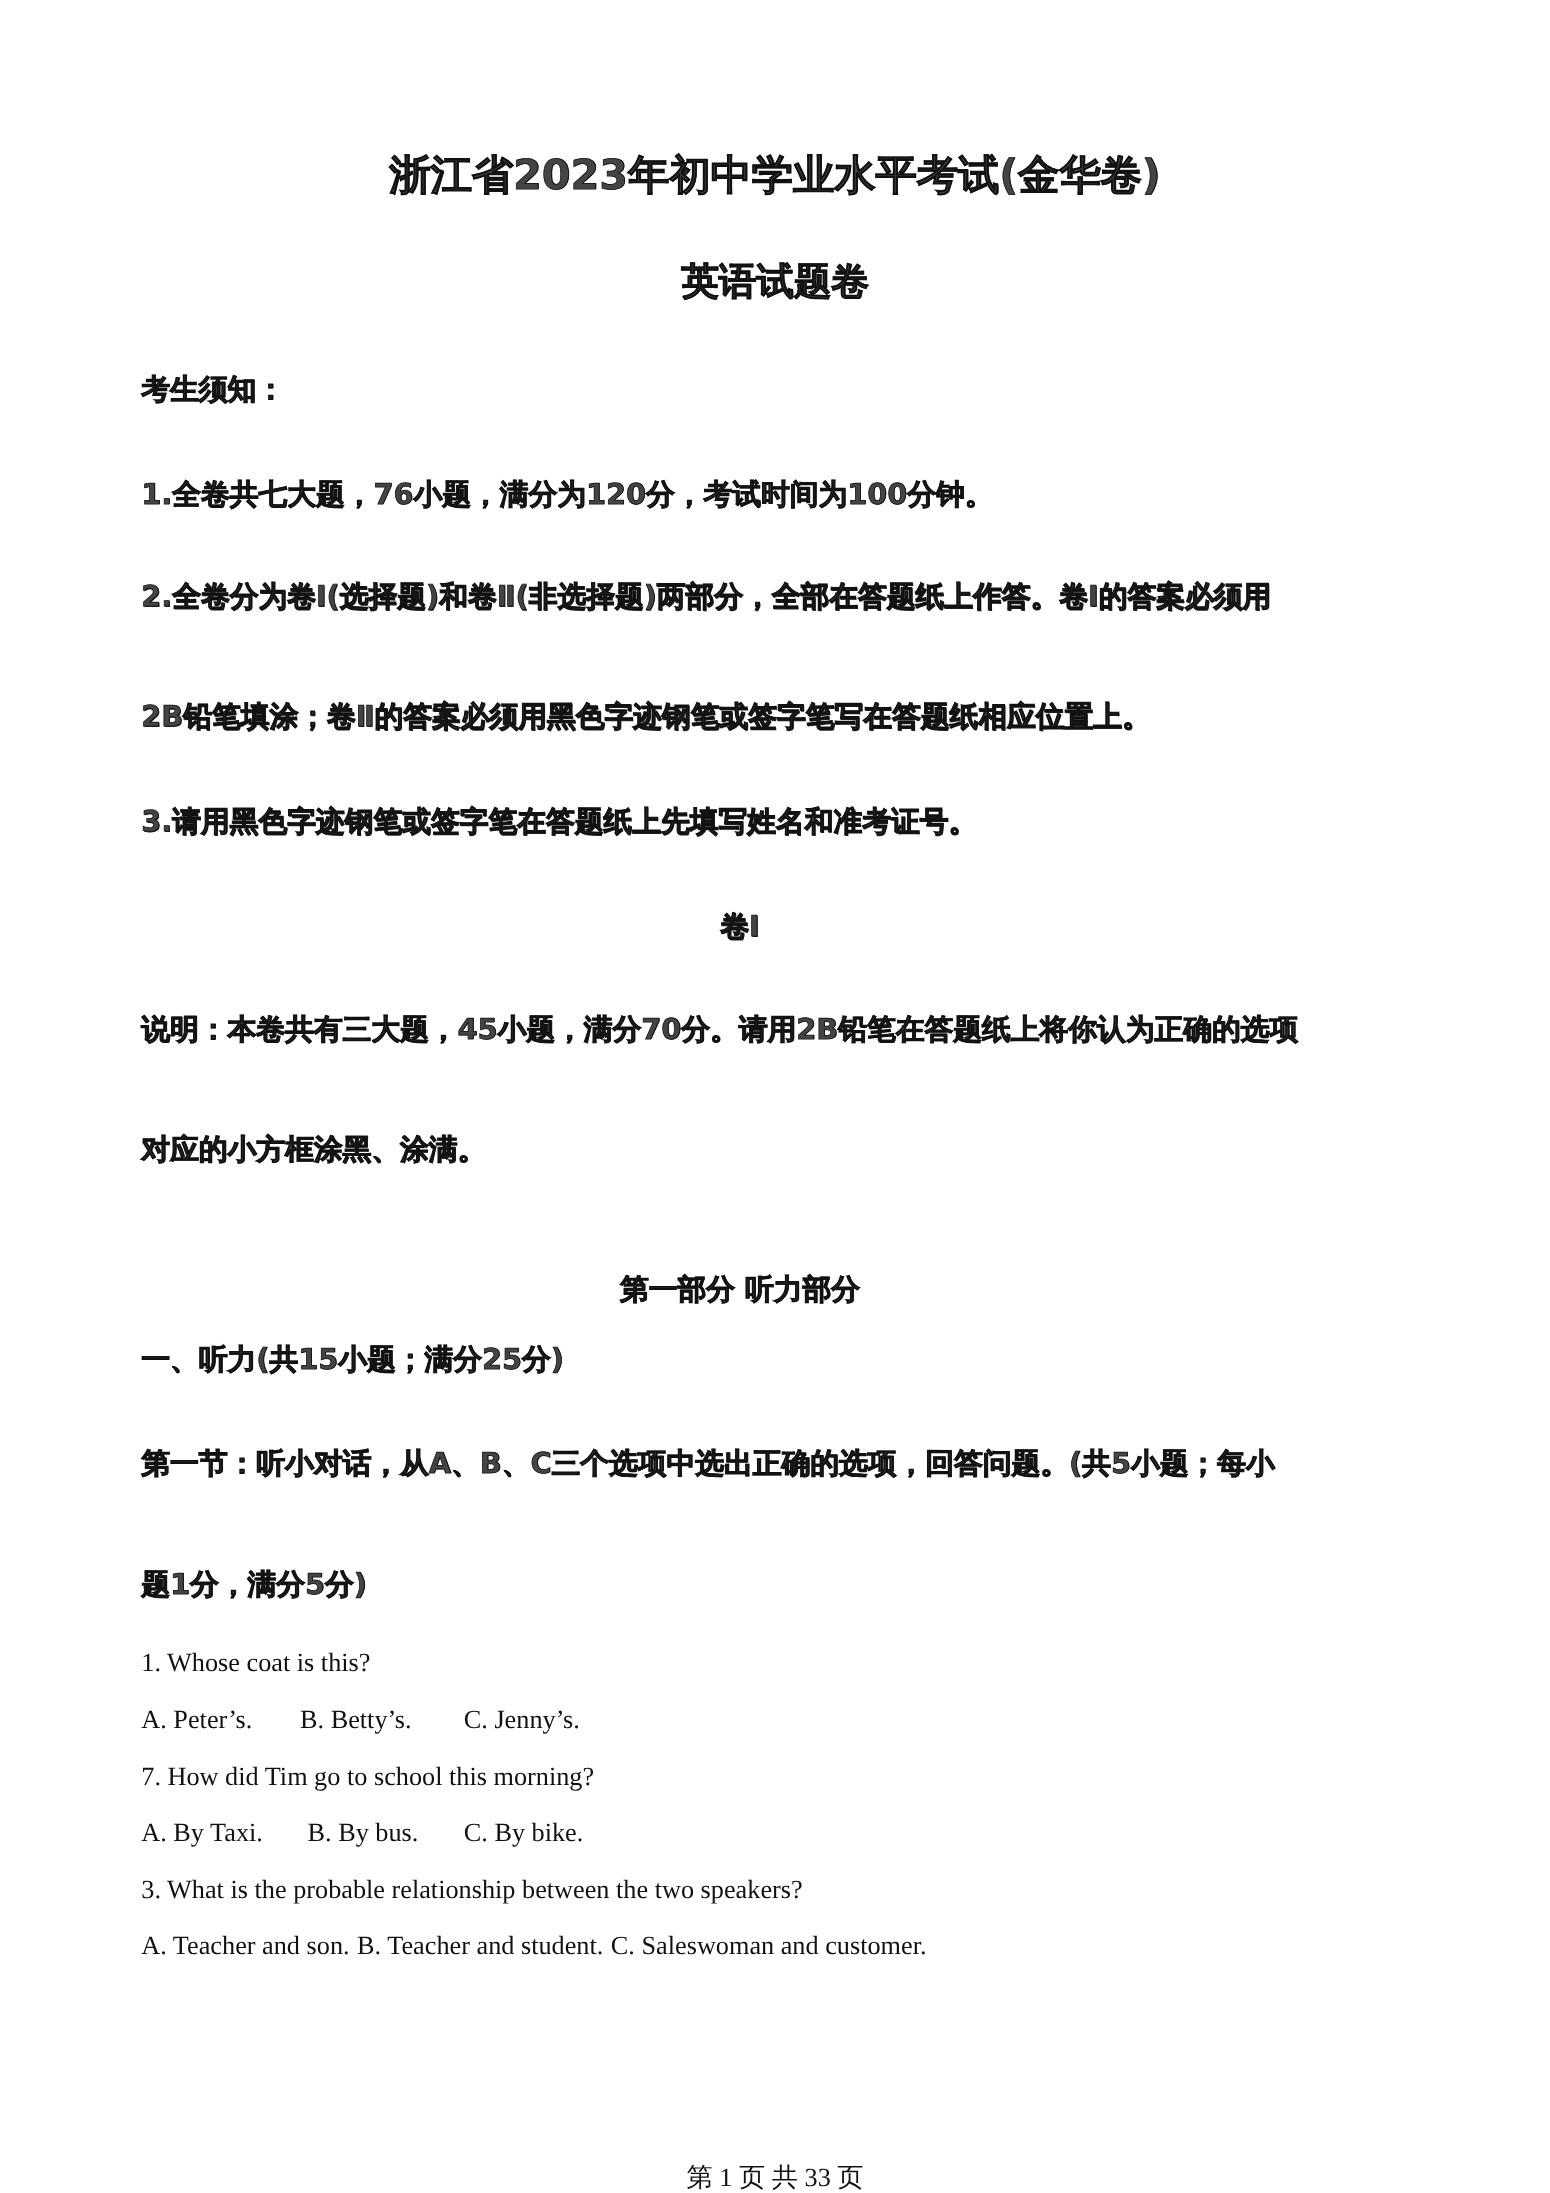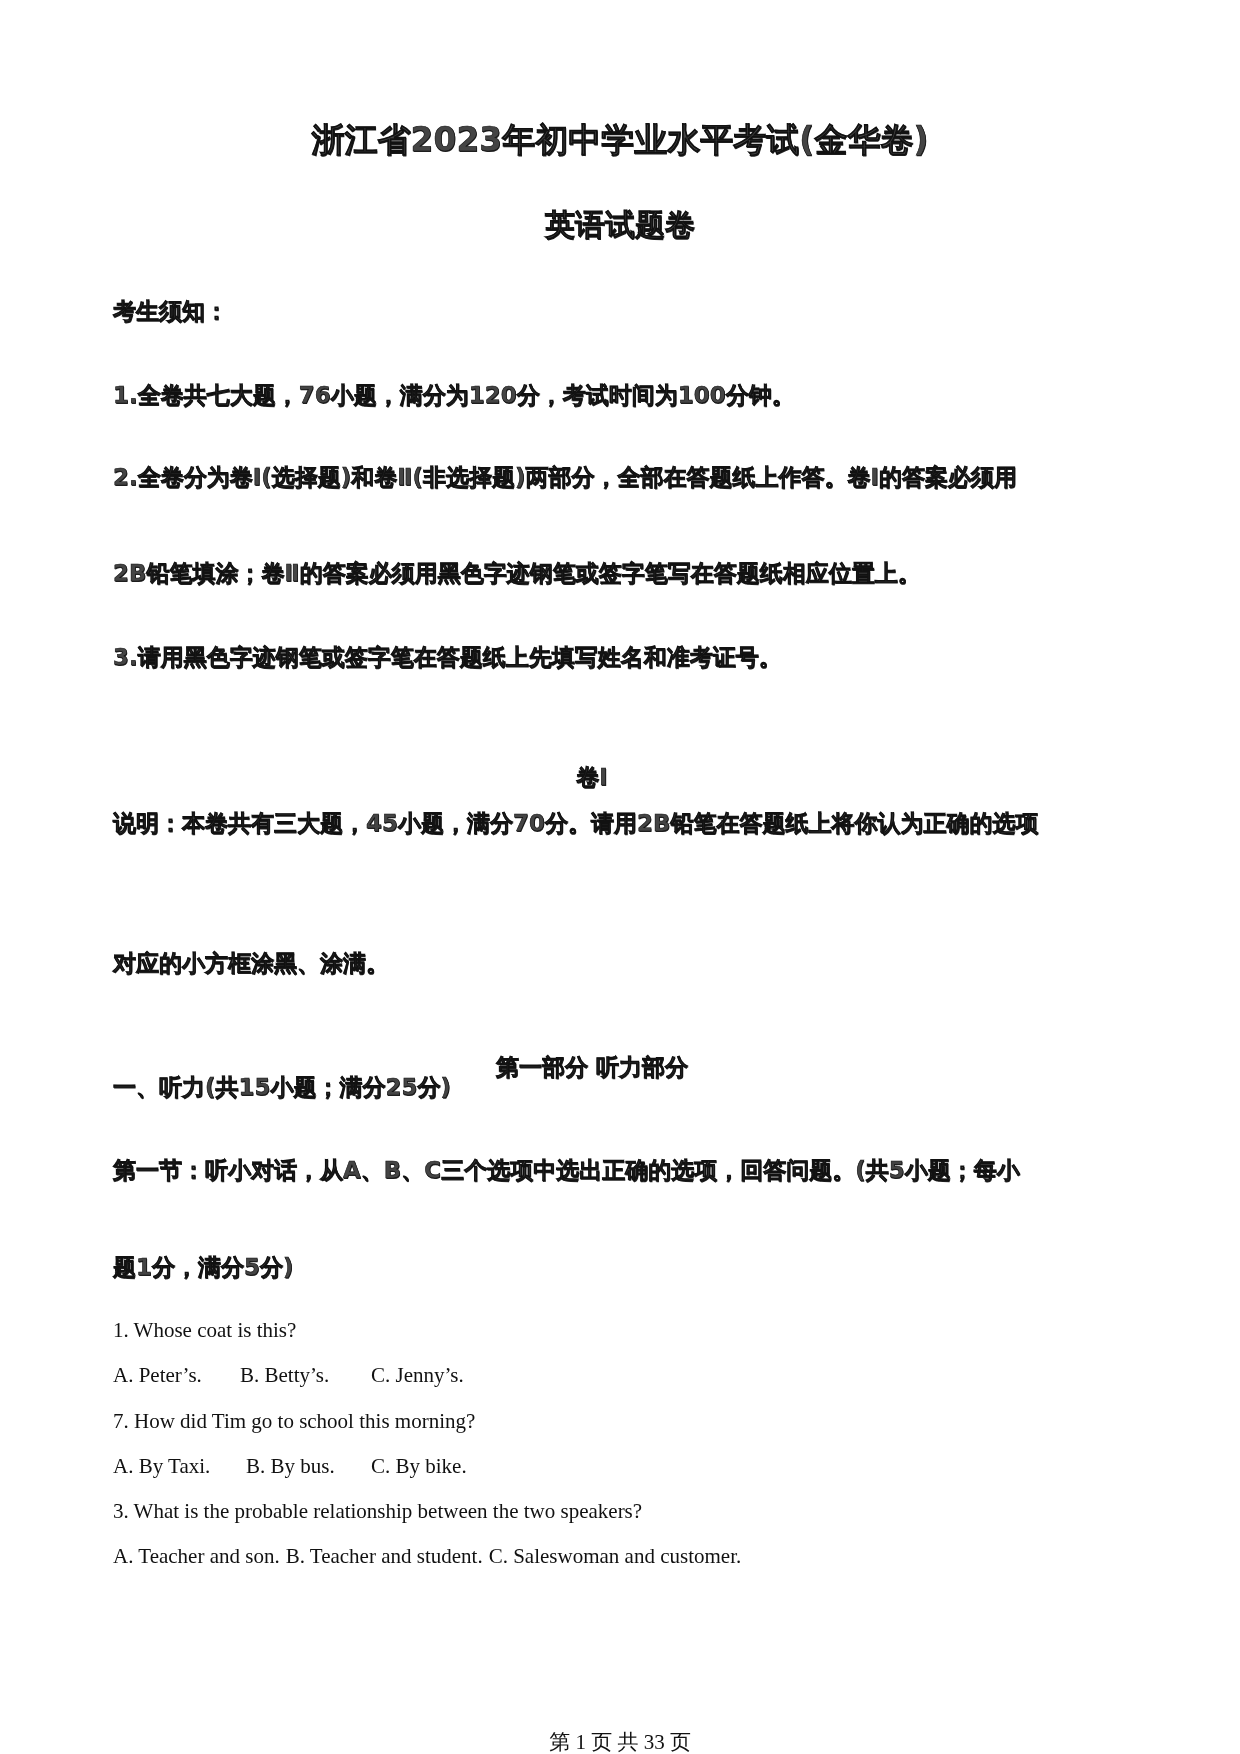--- a/index.html
+++ b/index.html
@@ -13,21 +13,21 @@
     font-weight: bold;
     color: #444;
     -webkit-text-stroke: 0.6px #111;
     text-shadow: 0.5px 0.5px 0 #222;
   }
   .line { position: absolute; white-space: nowrap; }
   .title { left: 0; width: 1240px; text-align: center; top: 118px; font-size: 33px; letter-spacing: 0px; }
   .subtitle { left: 0; width: 1240px; text-align: center; top: 205px; font-size: 30px; }
   .notice-head { left: 113px; top: 296px; font-size: 23px; }
   .bold-line { left: 113px; font-size: 23px; }
-  .center-line { left: 0; width: 1184px; text-align: center; font-size: 23px; margin-top: 36px; }
+  .center-line { left: 0; width: 1184px; text-align: center; font-size: 23px; }
   .q { left: 113px; font-size: 21px; color: #111; font-family: "Liberation Serif", serif; font-weight: normal; }
   .opts span { display: inline-block; }
   .footer { left: 0; width: 1240px; text-align: center; top: 1728px; font-size: 21px; font-family: "Liberation Serif", serif; color: #111; }
 </style>
 </head>
 <body>
 
 <div class="page">
 
   <div class="line title cjk-outline">浙江省2023年初中学业水平考试(金华卷)</div>
@@ -36,21 +36,21 @@
   <div class="line notice-head cjk-outline">考生须知：</div>
 
   <div class="line bold-line cjk-outline" style="top:380px;">1.全卷共七大题，76小题，满分为120分，考试时间为100分钟。</div>
   <div class="line bold-line cjk-outline" style="top:462px;">2.全卷分为卷Ⅰ(选择题)和卷Ⅱ(非选择题)两部分，全部在答题纸上作答。卷Ⅰ的答案必须用</div>
   <div class="line bold-line cjk-outline" style="top:558px;">2B铅笔填涂；卷Ⅱ的答案必须用黑色字迹钢笔或签字笔写在答题纸相应位置上。</div>
   <div class="line bold-line cjk-outline" style="top:642px;">3.请用黑色字迹钢笔或签字笔在答题纸上先填写姓名和准考证号。</div>
 
   <div class="line center-line cjk-outline" style="top:726px;">卷Ⅰ</div>
 
   <div class="line bold-line cjk-outline" style="top:808px;">说明：本卷共有三大题，45小题，满分70分。请用2B铅笔在答题纸上将你认为正确的选项</div>
-  <div class="line bold-line cjk-outline" style="top:904px;margin-top:44px;">对应的小方框涂黑、涂满。</div>
+  <div class="line bold-line cjk-outline" style="top:904px;">对应的小方框涂黑、涂满。</div>
 
   <div class="line center-line cjk-outline" style="top:1016px;">第一部分  听力部分</div>
 
   <div class="line bold-line cjk-outline" style="top:1072px;">一、听力(共15小题；满分25分)</div>
 
   <div class="line bold-line cjk-outline" style="top:1155px;">第一节：听小对话，从A、B、C三个选项中选出正确的选项，回答问题。(共5小题；每小</div>
   <div class="line bold-line cjk-outline" style="top:1252px;">题1分，满分5分)</div>
 
   <div class="line q" style="top:1318px;">1. Whose coat is this?</div>
   <div class="line q opts" style="top:1363px;">

